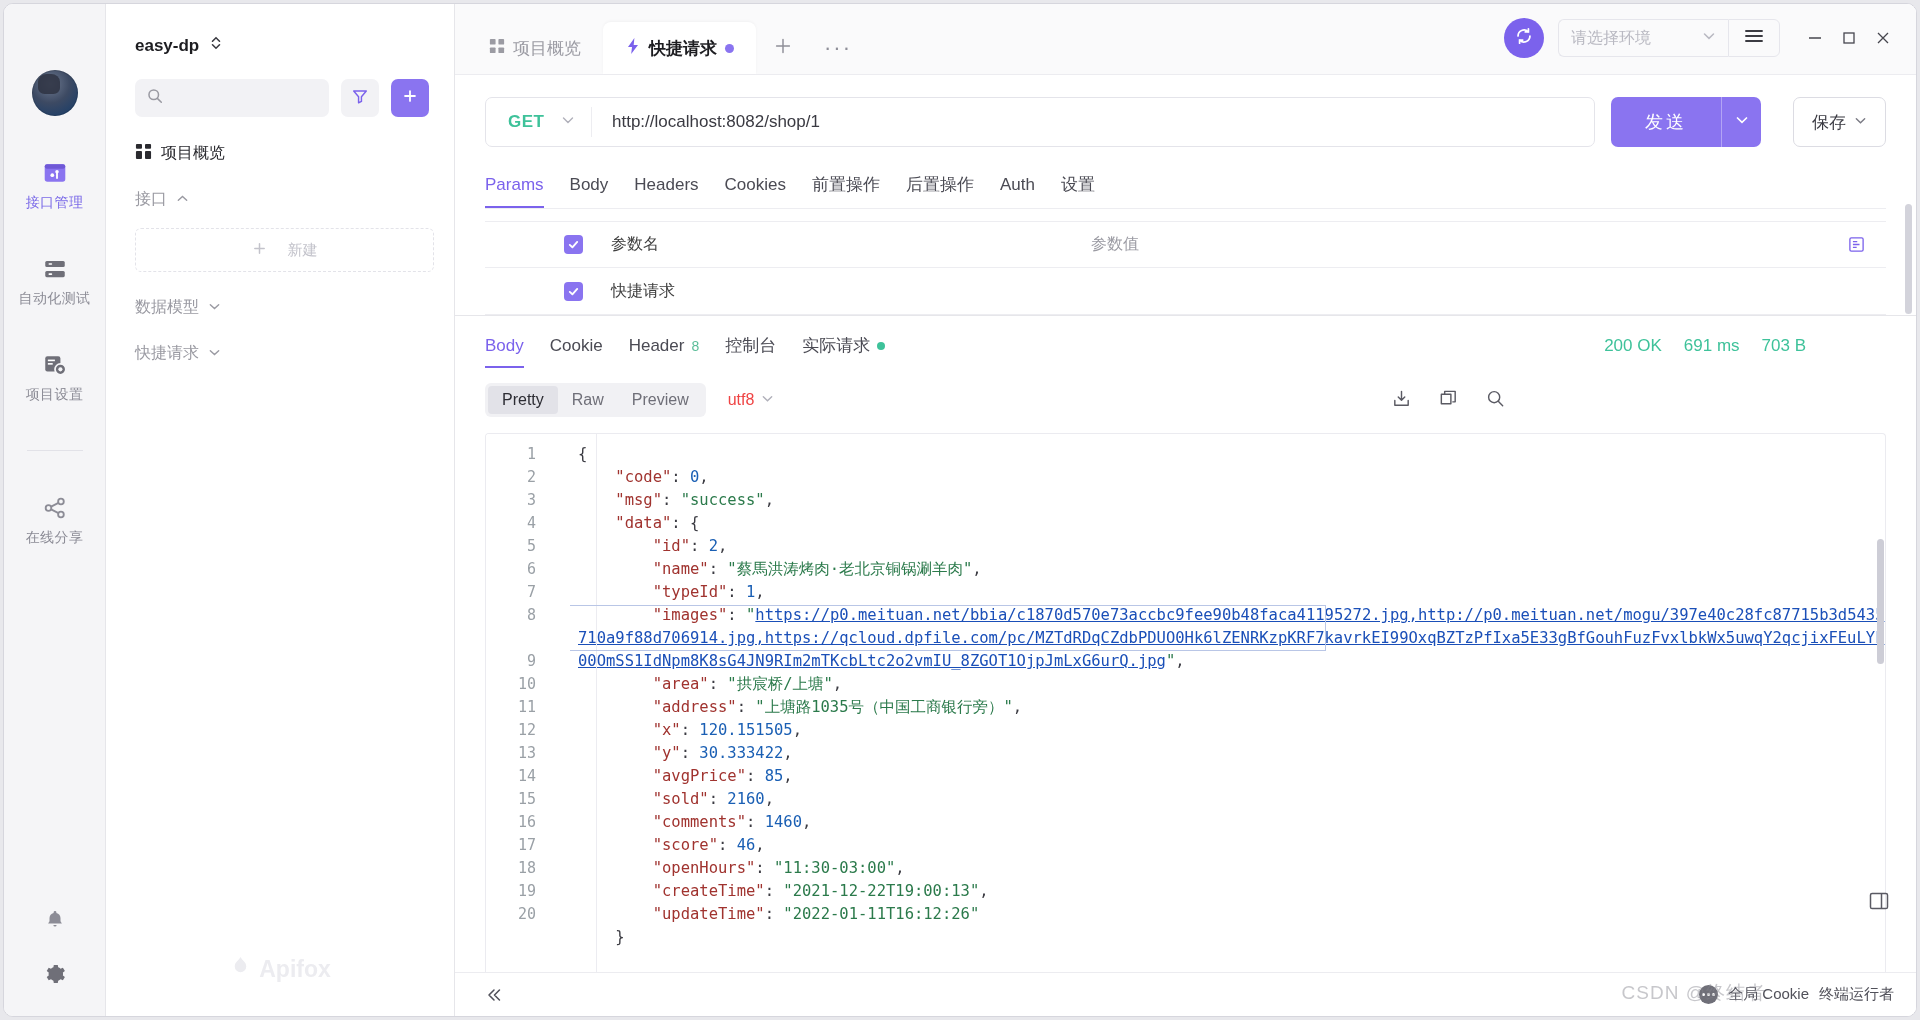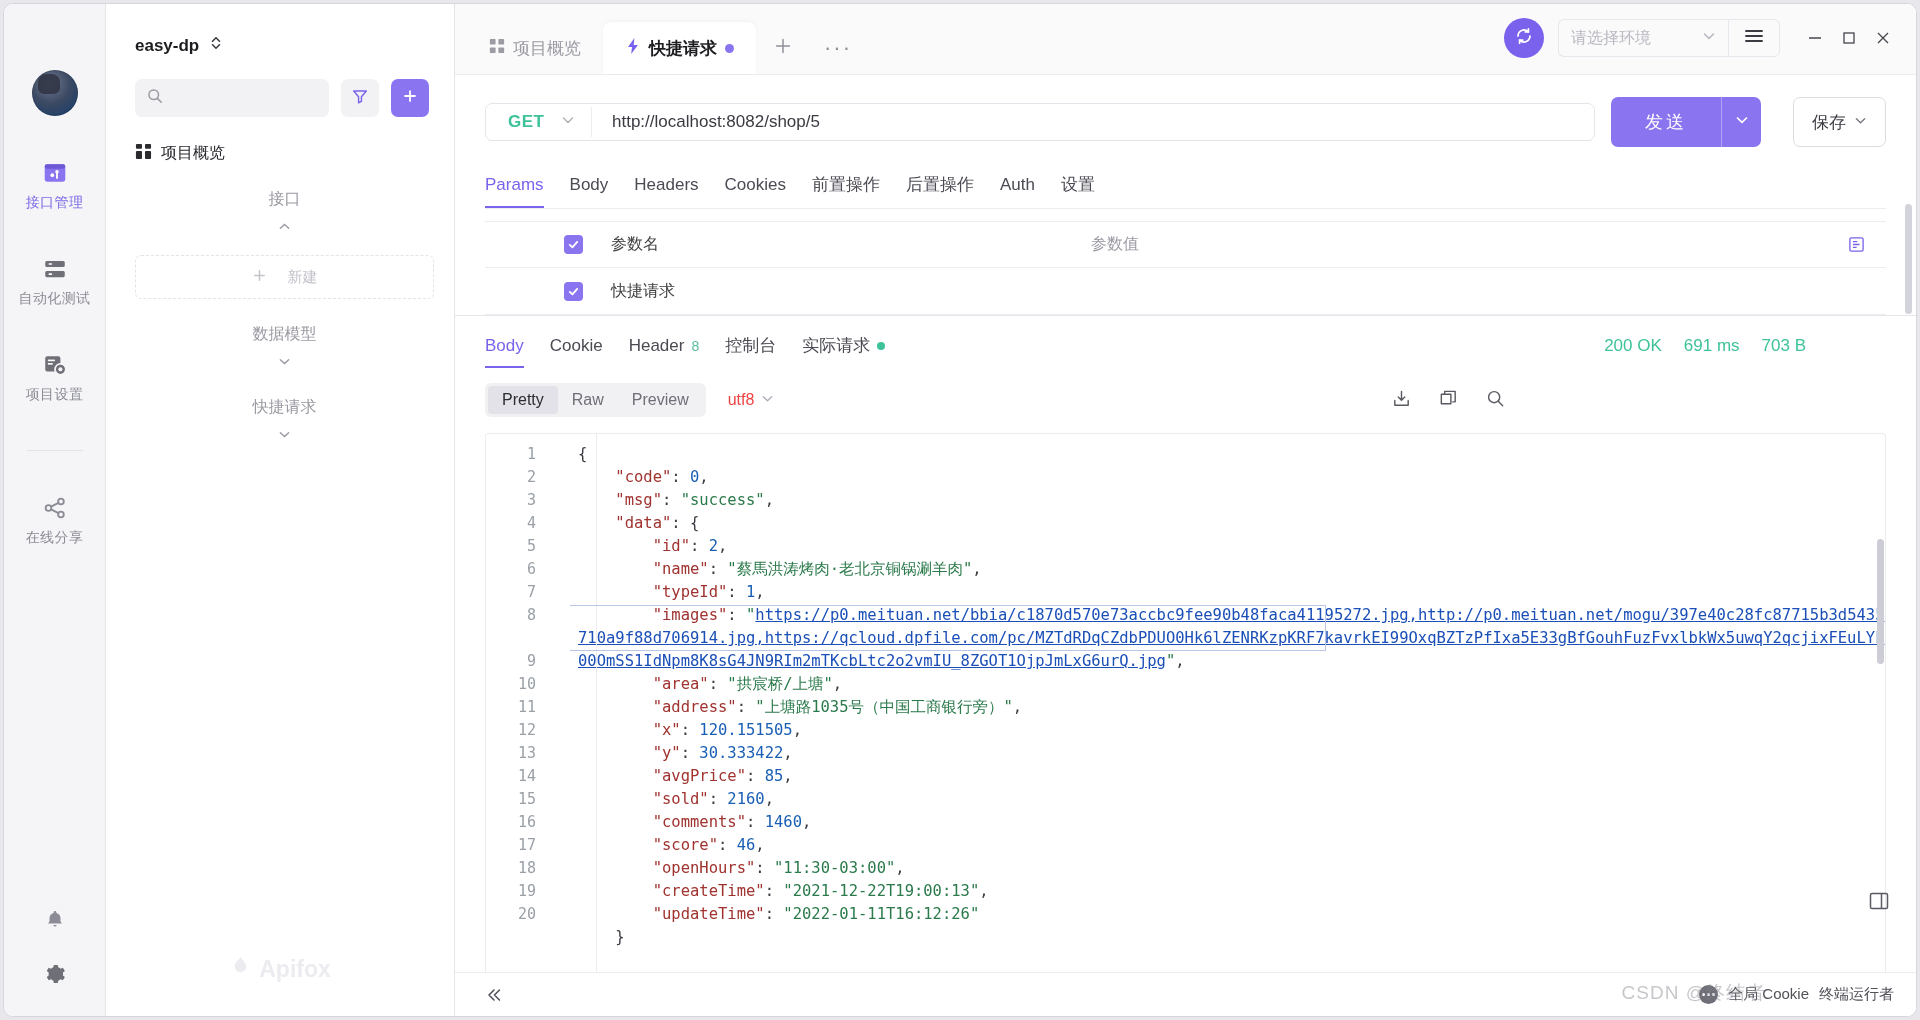--- a/index.html
+++ b/index.html
@@ -59,21 +59,21 @@
     flex: 1; height: 38px; background: #f2f2f5; border-radius: 7px;
     display: flex; align-items: center; padding: 0 11px;
   }
   .sq-btn {
     width: 38px; height: 38px; border-radius: 7px; background: #f2f2f5;
     display: flex; align-items: center; justify-content: center; cursor: pointer;
   }
   .sq-btn.primary { background: #8a74f0; }
   .tree { padding: 26px 20px 0 29px; }
   .tree-head { display: flex; align-items: center; gap: 9px; font-size: 16px; color: #2a2a2f; }
-  .tree-group { margin-top: 25px; display: flex; align-items: center; gap: 9px; font-size: 16px; color: #9a9aa2; cursor: pointer; flex-direction: column; }
+  .tree-group { margin-top: 25px; display: flex; align-items: center; gap: 9px; font-size: 16px; color: #9a9aa2; cursor: pointer; }
   .new-box {
     margin: 18px 0 0 0; height: 44px; border: 1px dashed #e3e3e9; border-radius: 6px;
     display: flex; align-items: center; justify-content: center; gap: 21px;
     color: #c3c3cb; font-size: 15px; cursor: pointer;
   }
   .watermark {
     position: absolute; left: 0; right: 0; bottom: 32px;
     text-align: center; font-size: 23px; color: #ececf0; font-weight: bold;
     display: flex; align-items: center; justify-content: center; gap: 7px;
   }
@@ -109,21 +109,21 @@
     width: 52px; height: 38px; border: 1px solid #e6e6ec; border-radius: 0 6px 6px 0;
     display: flex; align-items: center; justify-content: center; cursor: pointer;
   }
   .wctrl { display: flex; align-items: center; gap: 0; margin-left: 18px; }
   .wbtn { width: 34px; height: 34px; display: flex; align-items: center; justify-content: center; cursor: pointer; color: #46464e; }
 
   
   .req { padding: 22px 30px 0 30px; }
   .url-row { display: flex; align-items: center; gap: 16px; }
   .url-bar {
-    flex: 1; height: 38px; border: 1px solid #e4e4ea; border-radius: 7px;
+    flex: 1; height: 50px; border: 1px solid #e4e4ea; border-radius: 7px;
     display: flex; align-items: center; background: #fff;
   }
   .method { width: 105px; display: flex; align-items: center; justify-content: space-between; padding: 0 16px 0 22px; cursor: pointer; }
   .method b { color: #3ec29a; font-size: 17px; letter-spacing: .5px; }
   .url-sep { width: 1px; height: 30px; background: #ededf1; }
   .url-txt { flex: 1; padding: 0 20px; font-size: 17px; color: #3a3a42; }
   .send-wrap { display: flex; align-items: center; }
   .send-btn {
     height: 50px; background: #8a74f0; color: #fff; font-size: 18px;
     border: none; border-radius: 7px 0 0 7px; padding: 0 34px; cursor: pointer;
@@ -485,21 +485,21 @@
         <div class="url-bar">
           <div class="method">
             <b>GET</b>
             <span>
               <svg width="14" height="14" viewBox="0 0 14 14" fill="none" stroke="#b0b0ba" stroke-width="1.4" stroke-linecap="round">
                 <path d="M2.5 5 7 9.4 11.5 5"></path>
               </svg>
             </span>
           </div>
           <div class="url-sep"></div>
-          <div class="url-txt">http://localhost:8082/shop/5</div>
+          <div class="url-txt">http://localhost:8082/shop/1</div>
         </div>
         <div class="send-wrap">
           <button class="send-btn">发送</button>
           <div class="send-caret">
             <span>
               <svg width="14" height="14" viewBox="0 0 14 14" fill="none" stroke="#fff" stroke-width="1.7" stroke-linecap="round">
                 <path d="M2.5 5 7 9.4 11.5 5"></path>
               </svg>
             </span>
           </div>

